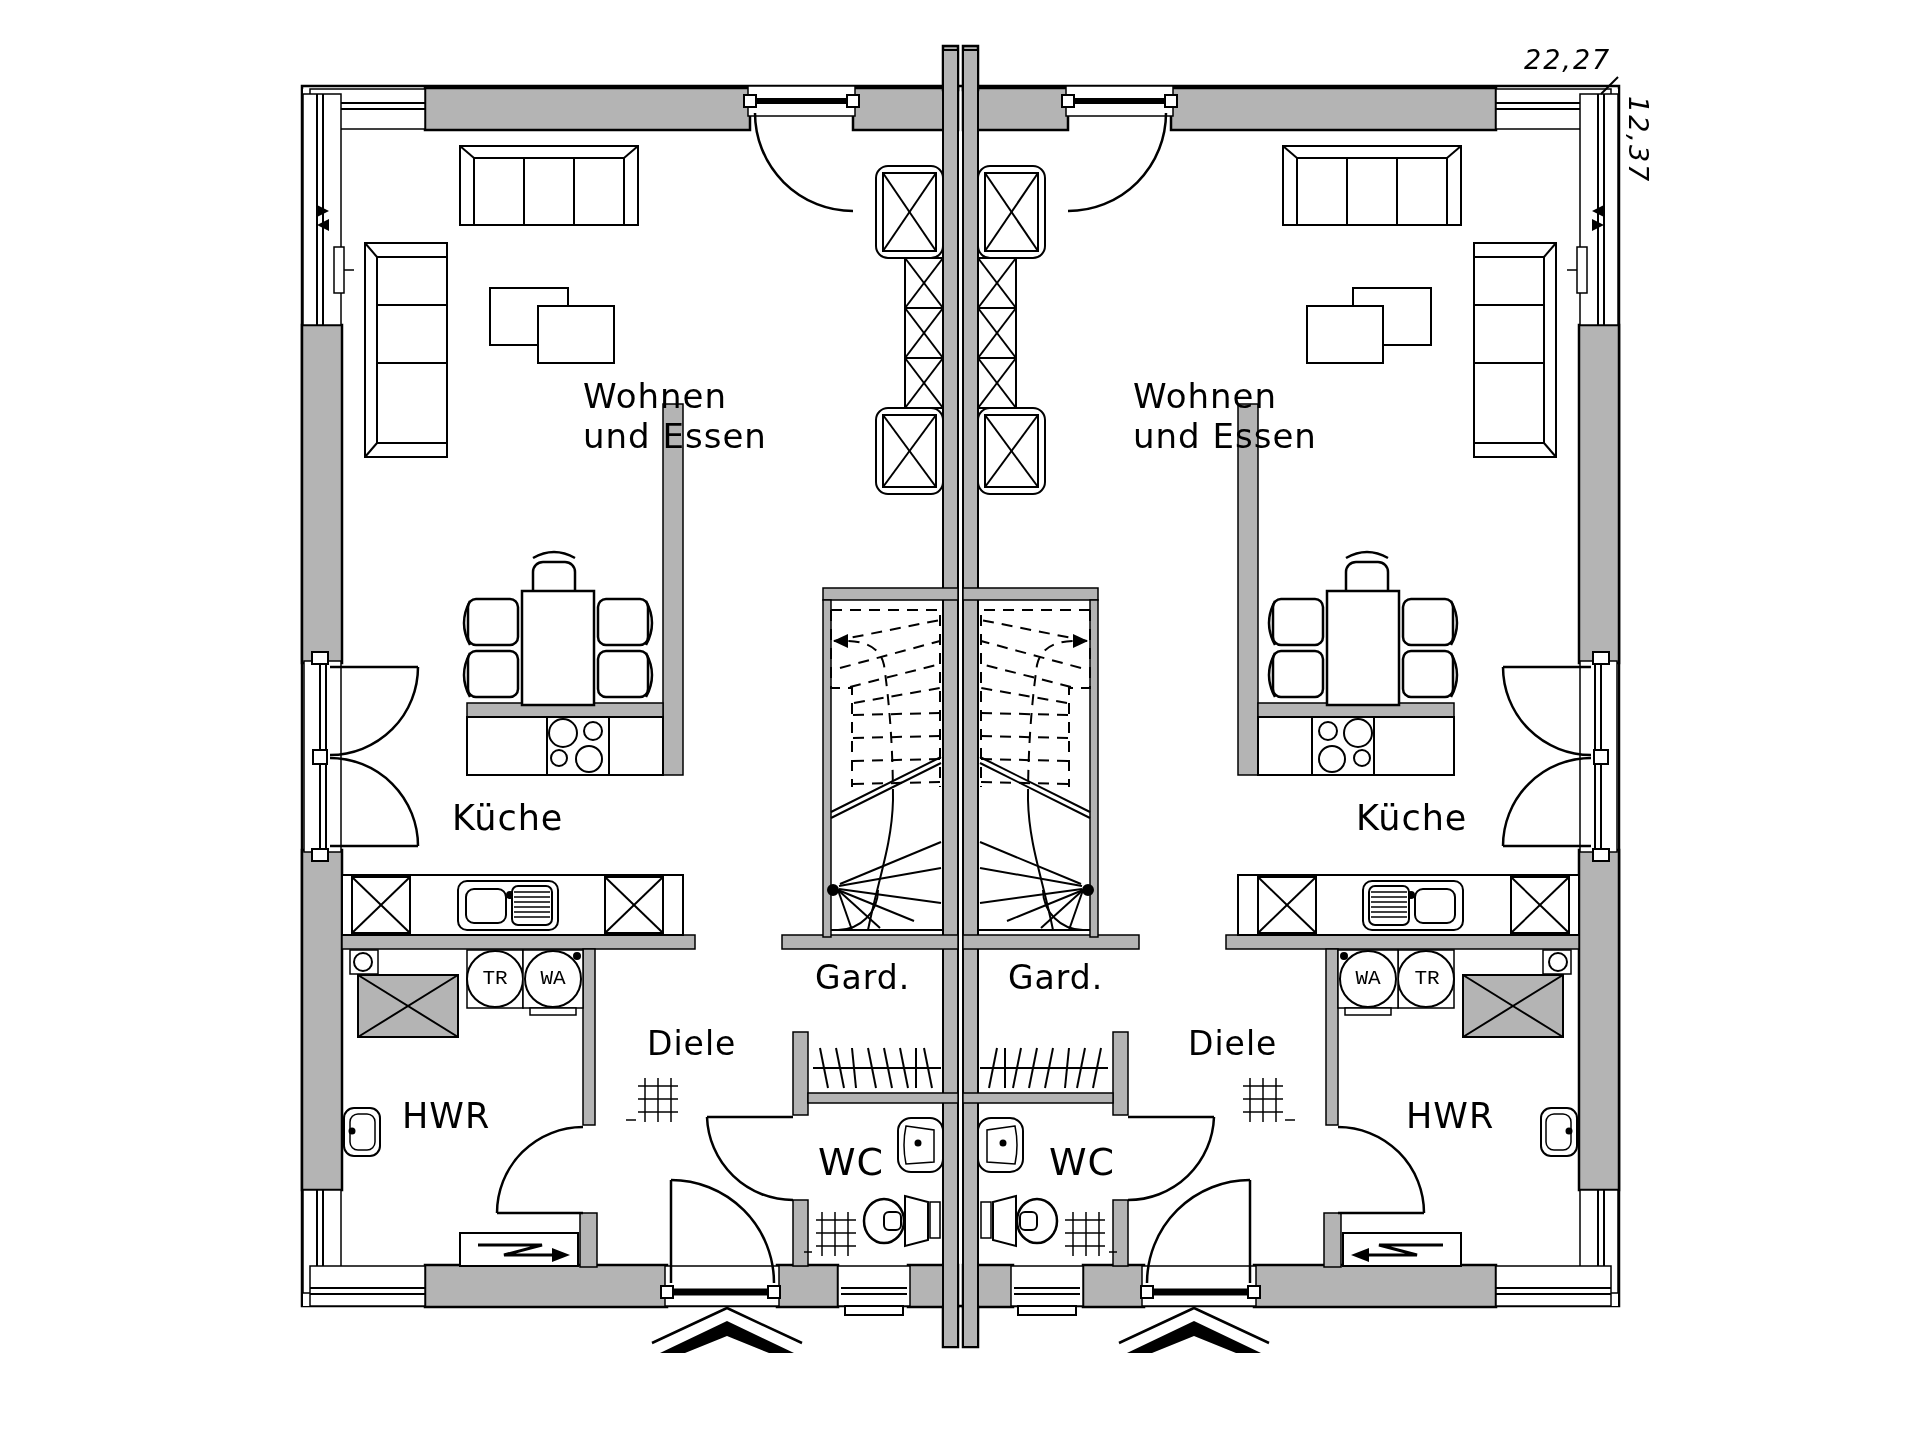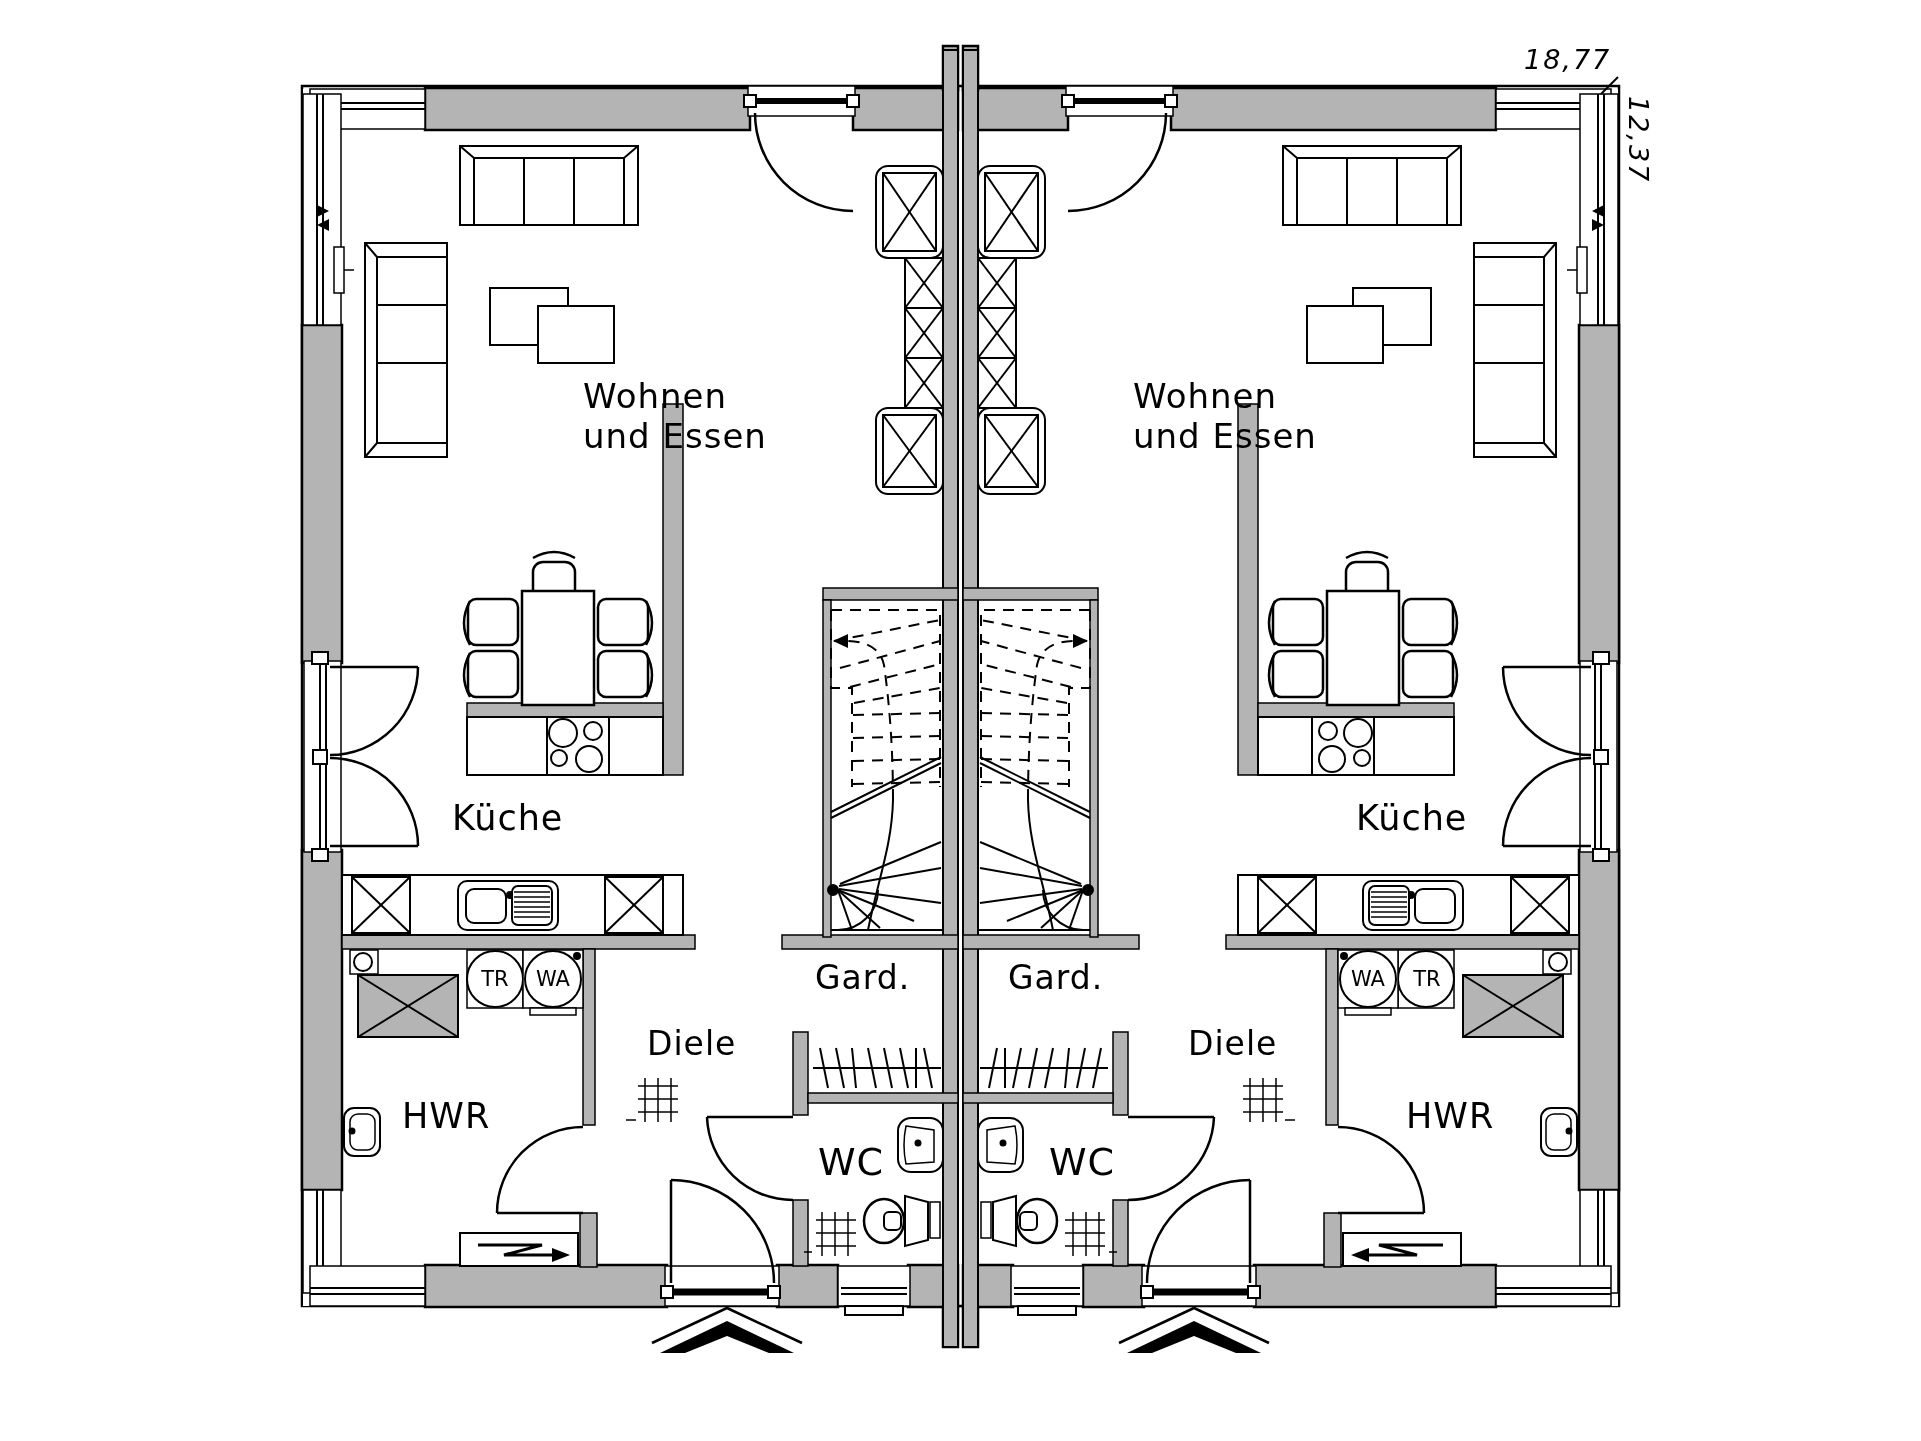--- a/index.html
+++ b/index.html
@@ -1,21 +1,21 @@
 <!DOCTYPE html>
 <html><head>
 <meta charset="utf-8">
 <style>
   html,body{margin:0;padding:0;background:#ffffff;}
   .stage{position:relative;width:1921px;height:1441px;background:#fff;overflow:hidden;
          font-family:"DejaVu Sans",sans-serif;}
   .stage svg{position:absolute;left:0;top:0;}
   .lbl{position:absolute;color:#000;font-weight:normal;white-space:nowrap;pointer-events:none;}
   .lbl.room{font-size:34px;letter-spacing:1px;}
-  .lbl.small{font-size:21px;font-weight:normal;text-align:center;width:44px;letter-spacing:0;}
+  .lbl.small{font-size:21px;font-weight:normal;text-align:center;width:44px;letter-spacing:0;font-family:Liberation Mono, monospace;}
   .lbl.dim{font-style:italic;font-weight:normal;font-size:27px;letter-spacing:2px;}
   .lbl.vert{transform:rotate(90deg);transform-origin:0 0;}
   .living .l2{}
 </style>
 </head>
 <body>
 
 <div class="stage">
 <svg width="1921" height="1441" viewBox="0 0 1921 1441">
   <defs>
@@ -358,15 +358,15 @@
 <div class="lbl room" style="left:1049px;top:1140px;font-size:38px;">WC</div>
 
 <div class="lbl room" style="left:402px;top:1096px;font-size:35px;">HWR</div>
 <div class="lbl room" style="left:1406px;top:1096px;font-size:35px;">HWR</div>
 
 <div class="lbl small" style="left:473px;top:967px;">TR</div>
 <div class="lbl small" style="left:531px;top:967px;">WA</div>
 <div class="lbl small" style="left:1346px;top:967px;">WA</div>
 <div class="lbl small" style="left:1405px;top:967px;">TR</div>
 
-<div class="lbl dim" style="left:1524px;top:44px;">18,77</div>
+<div class="lbl dim" style="left:1524px;top:44px;">22,27</div>
 <div class="lbl dim vert" style="left:1654px;top:96px;">12,37</div>
 </div>
 
 </body></html>

